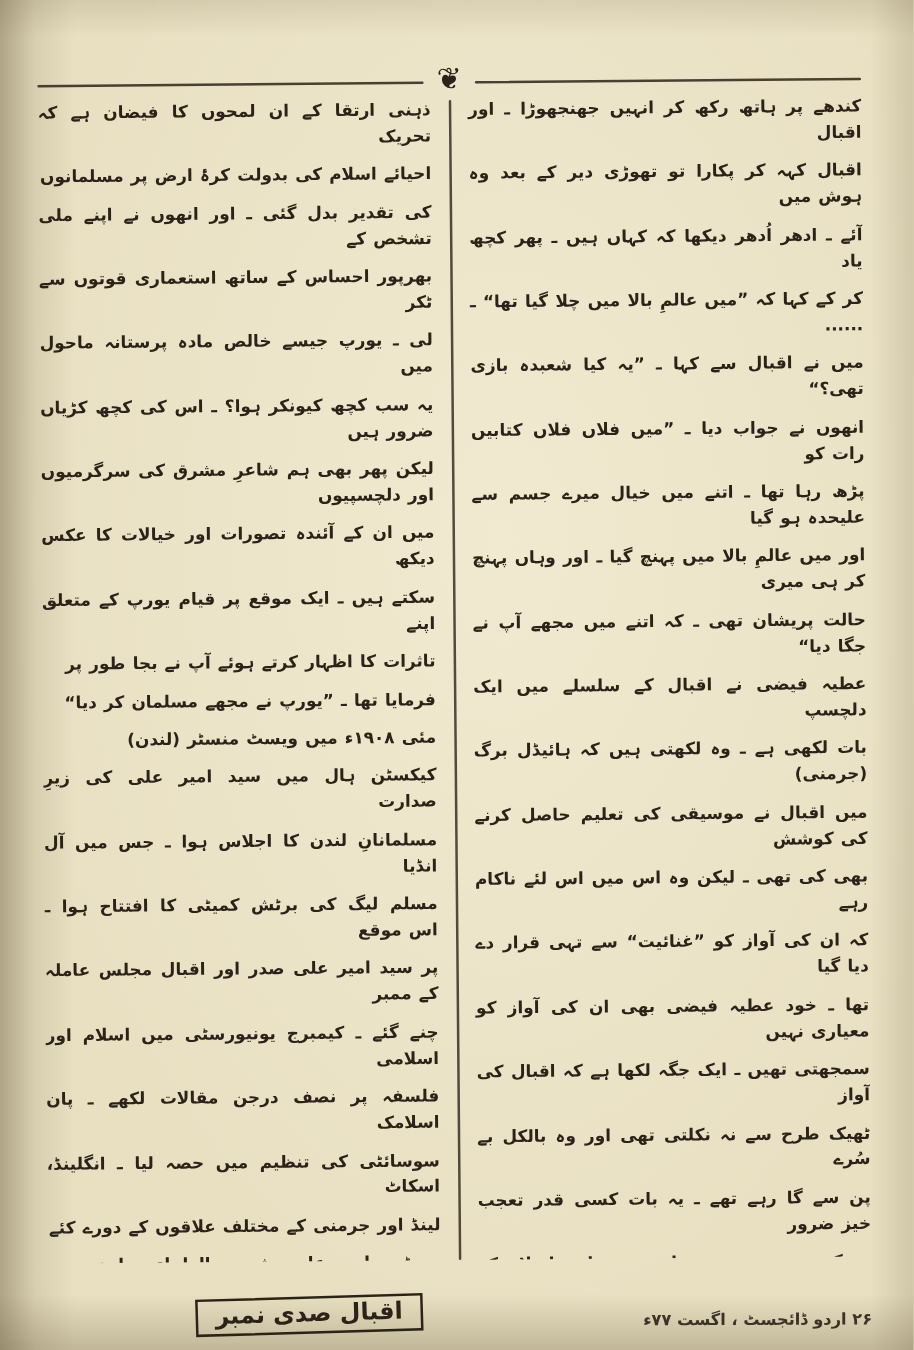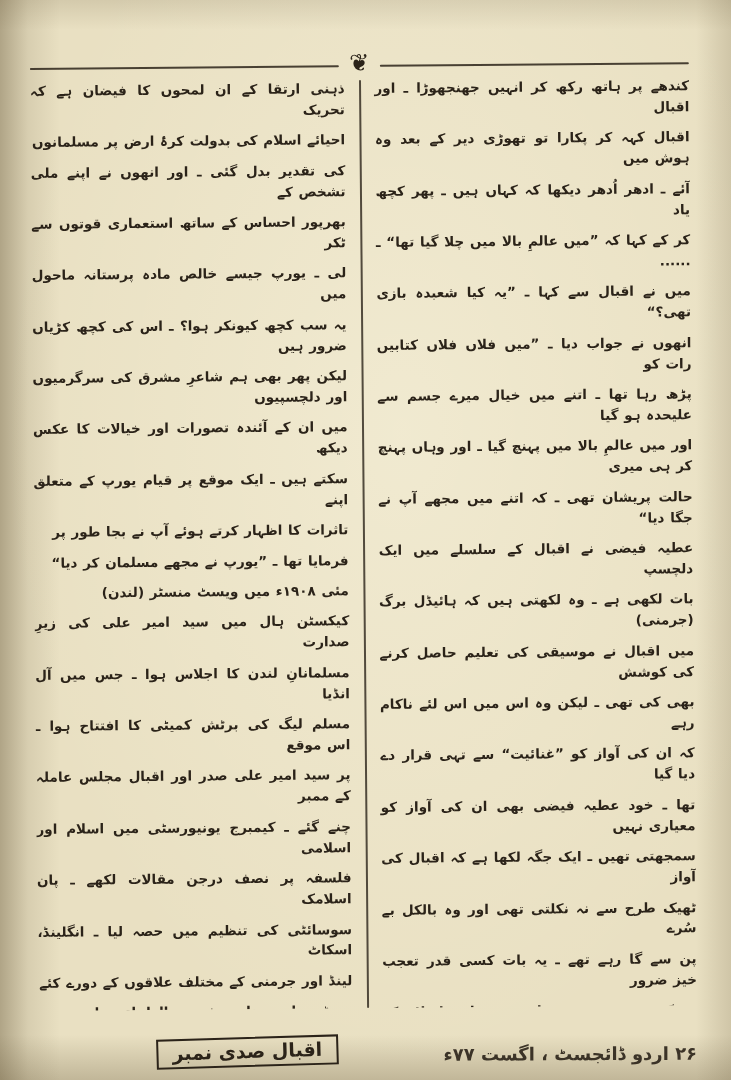--- a/index.html
+++ b/index.html
@@ -59,21 +59,21 @@
     display:block; margin:0 0 9.5px 0; white-space:normal;
     word-spacing:1px;
   }
   
   .footer{
     position:absolute; bottom:14px; right:38px; left:34px;
     display:flex; direction:rtl; align-items:flex-end;
     justify-content:space-between;
   }
   .caption{
-    font-size:18px; font-weight:700; opacity:.9;
+    font-size:13px; font-weight:700; opacity:.9;
     transform:rotate(.3deg);
   }
   .stamp{
     font-size:19px; font-weight:800;
     border:2.5px solid var(--ink);
     padding:1px 14px 3px 14px;
     transform:rotate(-1.2deg);
     margin-left:118px;
   }
 </style>

